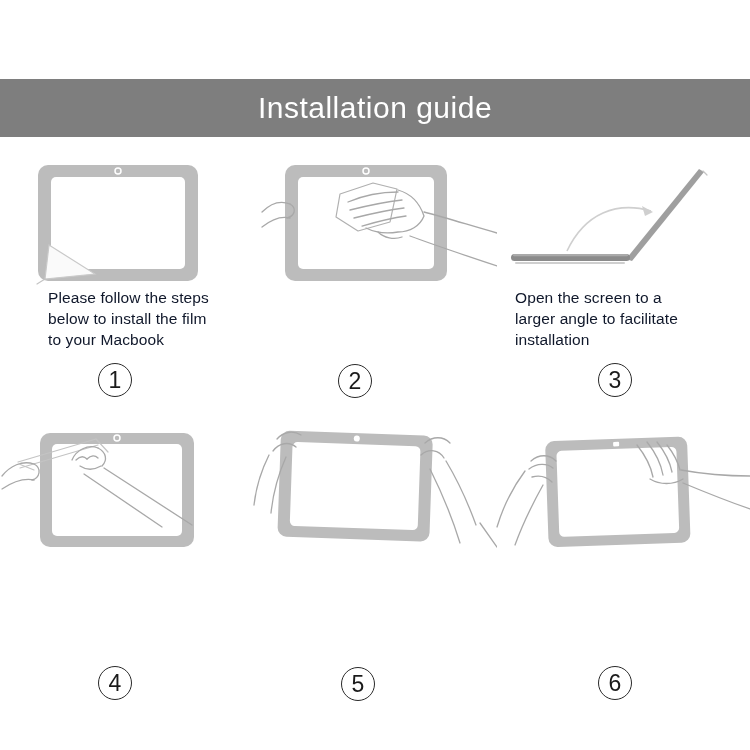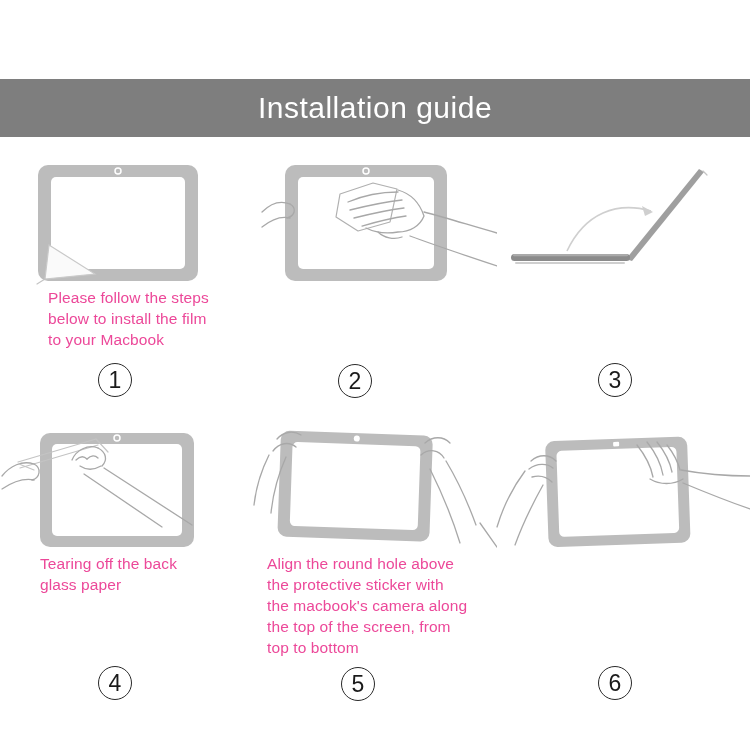--- a/index.html
+++ b/index.html
@@ -8,21 +8,21 @@
     font-family:"Liberation Sans", sans-serif;overflow:hidden;
   }
   .header{
     position:absolute;left:0;top:46px;width:750px;height:58px;
     background:#7e7e7e;display:flex;align-items:center;justify-content:center;margin-top:33px;
   }
   .header .title{
     color:#ffffff;font-size:30px;font-weight:400;letter-spacing:0.5px;
   }
   .caption{
-    position:absolute;color:#ec4899;font-size:15.5px;line-height:21px;
+    position:absolute;color:#0f172a;font-size:15.5px;line-height:21px;
     white-space:pre-line;letter-spacing:0.1px;
   }
   .num-badge{
     position:absolute;width:34px;height:34px;border:1.6px solid #2a2a2a;
     border-radius:50%;box-sizing:border-box;display:flex;align-items:center;
     justify-content:center;font-size:23px;color:#1b1b1b;background:#fff;
   }
   .illus{position:absolute;}
   svg .stroke{fill:none;stroke:#a8a8a8;stroke-width:1.3;stroke-linecap:round;stroke-linejoin:round;}
   svg .stroke-light{fill:none;stroke:#c4c4c4;stroke-width:1.2;stroke-linecap:round;}
@@ -155,27 +155,23 @@
       <path class="stroke" d="M 172,18 C 179,27 183,35 185,43"></path>
       <path class="stroke" d="M 155,52 C 165,58 178,58 188,52"></path>
       <path class="stroke" d="M 186,43 C 208,47 230,49 255,49"></path>
       <path class="stroke" d="M 188,56 C 212,66 232,74 255,82"></path>
     </g>
   </svg>
 
   <div class="caption" style="left:48px;top:287px;width:220px">Please follow the steps
 below to install the film
 to your Macbook</div>
-  <div class="caption" style="left:40px;top:553px;width:220px">Tearing off the back
-glass paper</div>
-  <div class="caption" style="left:267px;top:553px;width:232px">Align the round hole above
-the protective sticker with
-the macbook's camera along
-the top of the screen, from
-top to bottom</div>
+  <div class="caption" style="left:515px;top:287px;width:230px">Open the screen to a
+larger angle to facilitate
+installation</div>
 
   <div class="num-badge" style="left:98px;top:363px">1</div>
   <div class="num-badge" style="left:338px;top:364px">2</div>
   <div class="num-badge" style="left:598px;top:363px">3</div>
   <div class="num-badge" style="left:98px;top:666px">4</div>
   <div class="num-badge" style="left:341px;top:667px">5</div>
   <div class="num-badge" style="left:598px;top:666px">6</div>
 
 </div>
 

